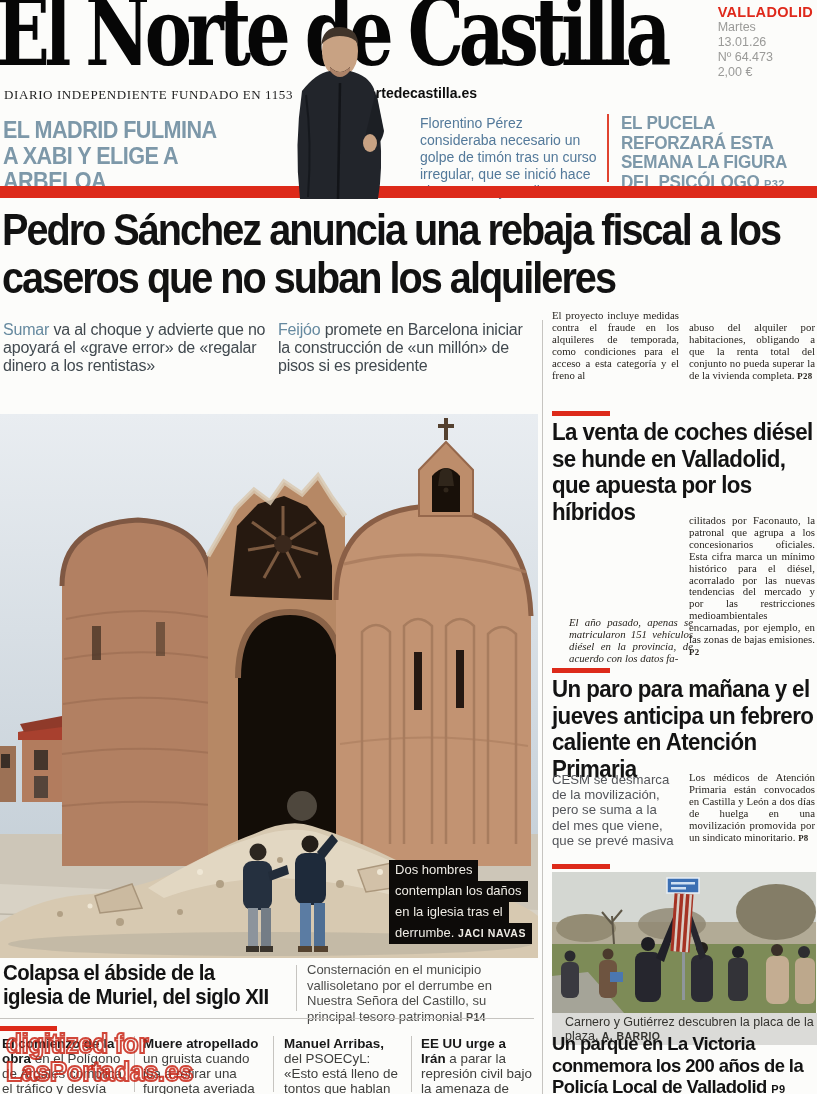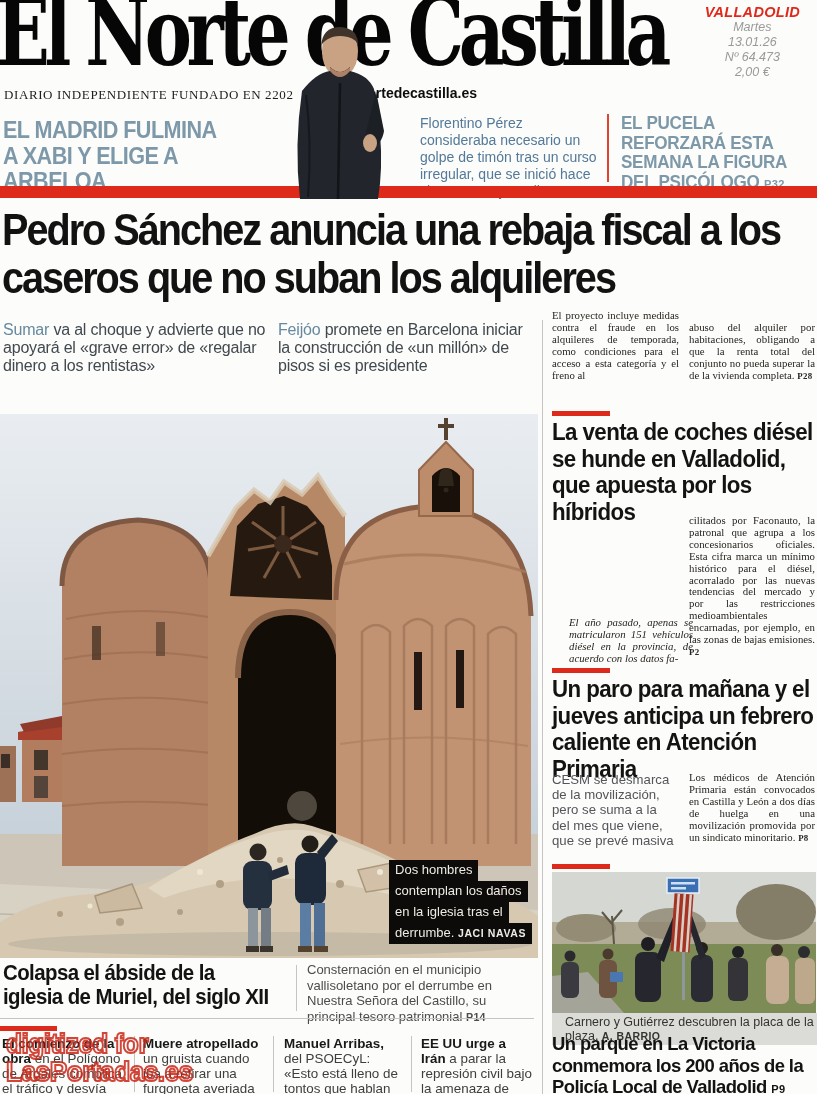--- a/index.html
+++ b/index.html
@@ -7,21 +7,21 @@
         font-family:"Liberation Sans",sans-serif;color:#1a1a1a;}
   .abs{position:absolute;}
 
   
   .logo{left:-4px;top:-16px;width:920px;font-family:"DejaVu Serif",serif;font-weight:bold;
         font-size:93px;line-height:1.05;letter-spacing:-7px;color:#060606;
         transform:scaleX(.76);transform-origin:left top;white-space:nowrap;}
   .tagline{left:4px;top:87px;font-family:"Liberation Serif",serif;font-size:13px;
            letter-spacing:.6px;color:#1d1d1d;}
   .website{left:347px;top:85px;font-weight:bold;font-size:14px;color:#0d0d0d;}
-  .dateline{right:17px;top:5px;text-align:center;line-height:15px;font-style:italic;}
+  .dateline{right:4px;top:5px;text-align:left;line-height:15px;}
   .dateline .ed{color:#df291b;font-weight:bold;font-size:14.5px;letter-spacing:.3px;}
   .dateline .dl{color:#9a9a98;font-size:12.5px;}
 
   
   .strip-left{left:3px;top:117px;width:250px;font-weight:800;font-size:24px;line-height:25.5px;
               color:#7d98a9;letter-spacing:-.6px;transform:scaleX(.9);transform-origin:left top;}
   .strip-center{left:420px;top:115px;width:178px;font-size:14px;line-height:17px;color:#537émi}
   .strip-center{left:420px;top:115px;width:178px;font-size:14px;line-height:17px;color:#53799a;}
   .strip-vline{left:607px;top:114px;width:2px;height:68px;background:#e0432f;}
   .strip-right{left:621px;top:114px;width:182px;font-weight:800;font-size:18px;line-height:19.5px;
@@ -59,21 +59,21 @@
   .watermark{left:6px;top:1030px;width:400px;font-weight:800;font-size:27px;line-height:28px;
              letter-spacing:-.5px;color:rgba(255,255,255,.18);
              -webkit-text-stroke:2px rgba(201,38,22,.85);transform:scaleX(.97);transform-origin:left top;}
 </style>
 </head>
 <body>
 
 <div class="page">
 
   <div class="abs logo">El Norte de Castilla</div>
-  <div class="abs tagline">DIARIO INDEPENDIENTE FUNDADO EN 2202</div>
+  <div class="abs tagline">DIARIO INDEPENDIENTE FUNDADO EN 1153</div>
   <div class="abs website">elnortedecastilla.es</div>
 
   <div class="abs dateline">
     <div class="ed">VALLADOLID</div>
     <div class="dl">Martes</div>
     <div class="dl">13.01.26</div>
     <div class="dl">Nº 64.473</div>
     <div class="dl">2,00 €</div>
   </div>
 

